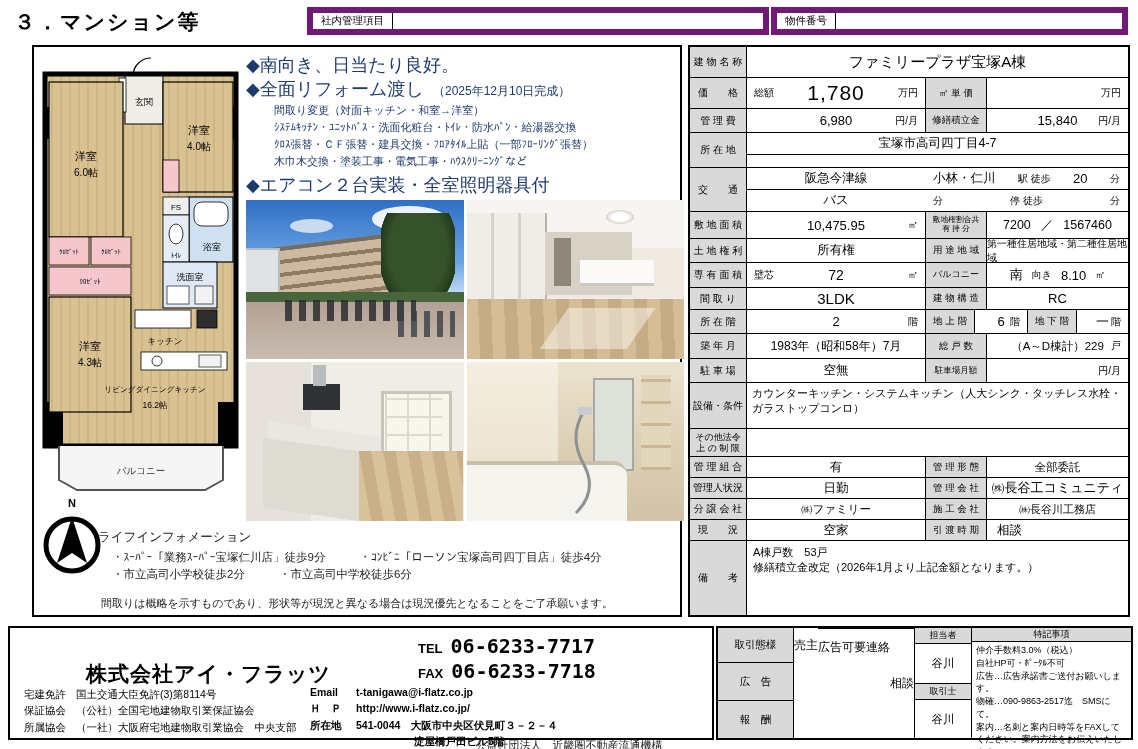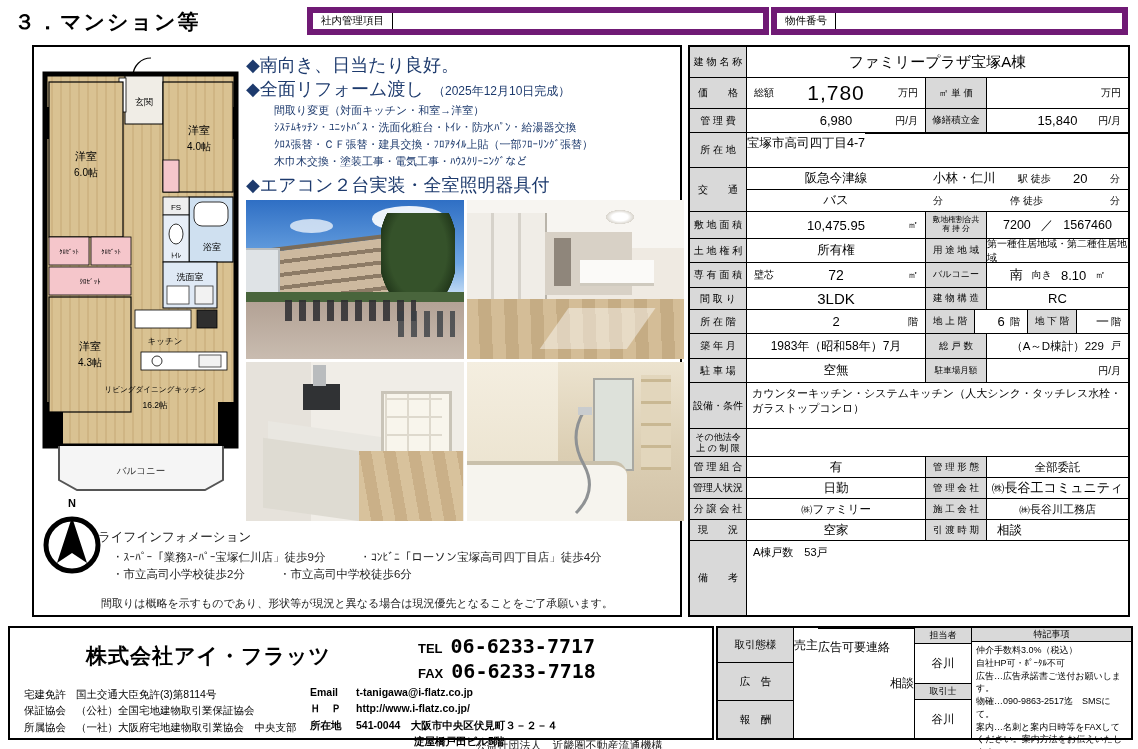--- a/index.html
+++ b/index.html
@@ -37,21 +37,21 @@
       justify-content:center;font-size:10px;text-align:center;line-height:1.15;box-sizing:border-box}
   .td{display:flex;align-items:center;justify-content:center;font-size:12.5px;box-sizing:border-box;position:relative}
   .gmid{flex:0 0 62px;background:#d9d9d9;border-left:1px solid #000;border-right:1px solid #000;
         display:flex;align-items:center;justify-content:center;font-size:9.5px;text-align:center;line-height:1.1;box-sizing:border-box}
   .sm{font-size:10px}
   .big{font-size:21px;letter-spacing:1px}
   .sideL{position:absolute;left:7px;font-size:10px}
   .sideR{position:absolute;right:7px;font-size:10px}
   
   .cobox{position:absolute;left:8px;top:626px;width:706px;height:114px;border:2px solid #000;box-sizing:border-box;background:#fff}
-  .coname{position:absolute;left:76px;top:14px;font-size:21px;font-weight:bold;letter-spacing:1px}
+  .coname{position:absolute;left:76px;top:32px;font-size:21px;font-weight:bold;letter-spacing:1px}
   .telrow{position:absolute;display:flex;align-items:baseline;gap:8px}
   .tel-l{font-size:13px;font-weight:bold}
   .tel-n{font-size:20px;font-weight:bold;font-family:"DejaVu Sans Mono","Liberation Mono",monospace}
   .smallcol{position:absolute;font-size:10.5px;font-weight:normal;line-height:1.55}
   .smallcol .li{display:flex;gap:10px}
   .deal{position:absolute;left:716px;top:626px;width:417px;height:114px;border:2px solid #000;
         box-sizing:border-box;display:flex;background:#fff}
   .dlabel{flex:0 0 76px;display:flex;flex-direction:column}
   .dlabel>div{background:#d9d9d9;border-right:1px solid #000;display:flex;align-items:center;justify-content:center;
               font-size:10.5px;box-sizing:border-box}
@@ -265,21 +265,21 @@
       </div>
       <div class="gmid">修繕積立金</div>
       <div class="td f1" style="font-size:13px">
         <span>15,840</span>
         <span class="sideR">円/月</span>
       </div>
     </div>
 
     <div class="tr" style="height:35px">
       <div class="th">所 在 地</div>
-      <div class="f1" style="display:flex;flex-direction:row">
+      <div class="f1" style="display:flex;flex-direction:column">
         <div class="td" style="height:21px">宝塚市高司四丁目4-7</div>
         <div class="f1 bt"></div>
       </div>
     </div>
 
     <div class="tr" style="height:44px">
       <div class="th">交　　通</div>
       <div class="f1" style="display:flex;flex-direction:column">
         <div style="height:22px;display:flex;align-items:center">
           <div class="td" style="flex:0 0 178px">阪急今津線</div>
@@ -419,20 +419,21 @@
       <div class="th">現　　況</div>
       <div class="td" style="flex:0 0 178px">空家</div>
       <div class="gmid">引 渡 時 期</div>
       <div class="td f1" style="justify-content:flex-start;padding-left:10px">相談</div>
     </div>
 
     <div class="tr" style="flex:1">
       <div class="th">備　　考</div>
       <div class="f1" style="font-size:11px;line-height:1.4;padding:4px 6px;box-sizing:border-box">
         <div>A棟戸数　53戸</div>
+        <div>修繕積立金改定（2026年1月より上記金額となります。）</div>
       </div>
     </div>
   </div>
 
   <div class="cobox">
     <div class="coname">株式会社アイ・フラッツ</div>
     <div class="telrow" style="left:408px;top:6px">
       <span class="tel-l">TEL</span>
       <span class="tel-n">06-6233-7717</span>
     </div>

